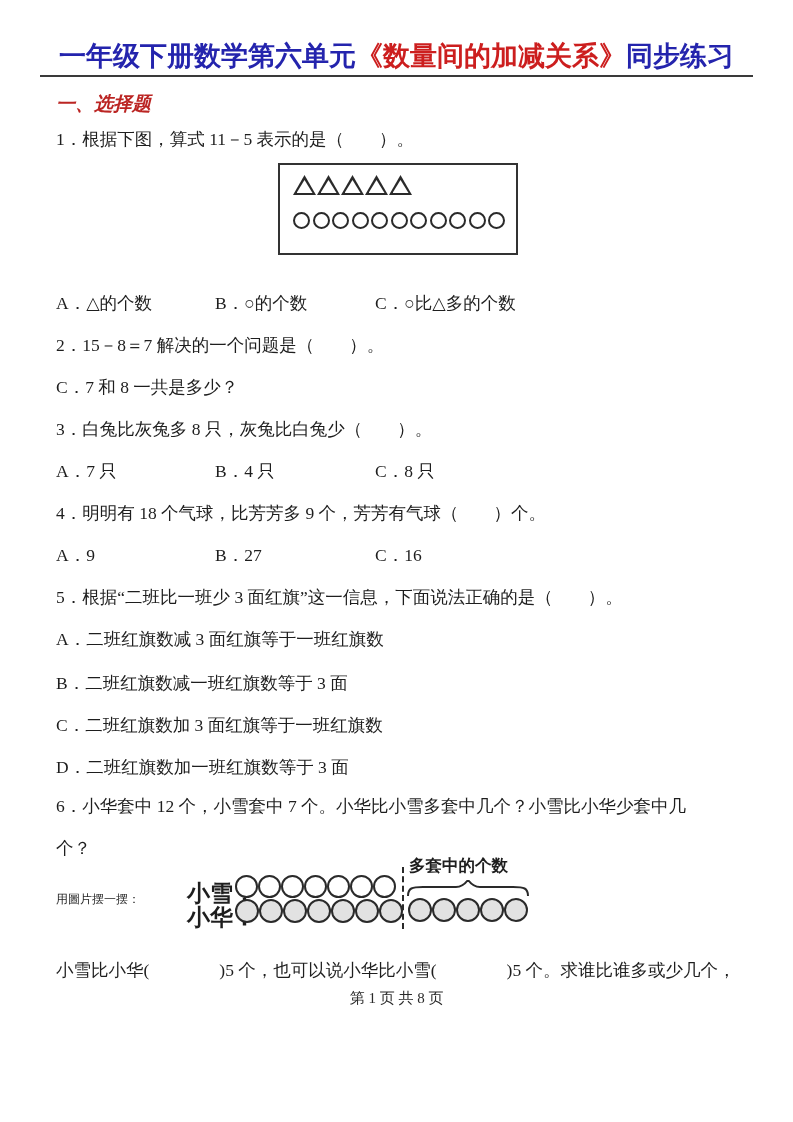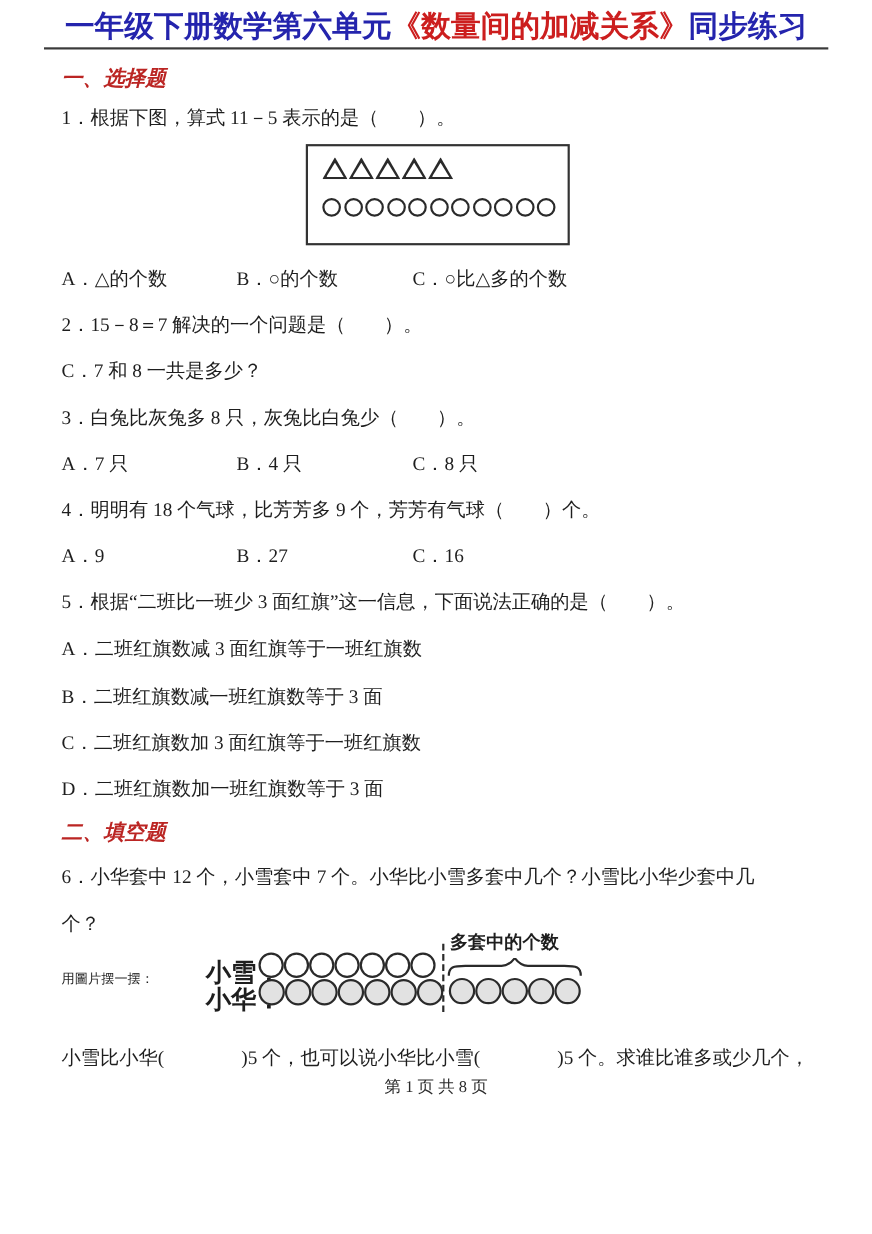--- a/index.html
+++ b/index.html
@@ -1,40 +1,40 @@
 <!DOCTYPE html>
 <html><head>
 <meta charset="utf-8">
 <style>
   html,body{margin:0;padding:0;}
   body{
     width:793px;height:1122px;background:#ffffff;overflow:hidden;
     font-family:"Liberation Serif","DejaVu Serif",serif;
     color:#1e1e1e;
   }
-  .page{position:relative;width:681px;padding:8px 56px 0 56px;}
+  .page{position:relative;width:681px;padding:40px 56px 0 56px;}
   
   .title{
     margin:0;font-family:"Liberation Sans","DejaVu Sans",sans-serif;
     font-weight:700;font-size:27px;line-height:32px;text-align:center;
     letter-spacing:0px;white-space:nowrap;
   }
   .t-blue{color:#2424ad;}
   .t-red{color:#cc1e1e;}
   .title-rule{border:none;border-top:2px solid #3a3a3a;margin:3px -16px 0 -16px;}
   
   .section{
     margin:17px 0 0 0;font-size:19px;line-height:20px;font-weight:700;
     color:#bb2523;font-style:italic;
   }
   .section.second{margin-top:21px;}
   
   .stem,.opts,.fill{font-size:17.5px;line-height:19px;margin:23px 0 0 0;}
   .stem.first{margin-top:16px;}
-  .opts.q1{margin-top:21px;}
+  .opts.q1{margin-top:39px;}
   .col159{display:inline-block;width:159px;}
   .col160{display:inline-block;width:160px;}
   .col319{display:inline-block;width:319px;}
   
   .figure-box{
     box-sizing:border-box;margin:14px 0 0 222px;width:240px;height:92px;
     border:2px solid #333;padding:10px 0 0 13px;
   }
   .tri-row{height:24px;}
   .tri{
@@ -109,21 +109,20 @@
 
   <p class="stem">4．明明有 18 个气球，比芳芳多 9 个，芳芳有气球（　　）个。</p>
   <p class="opts"><span class="col159">A．9</span><span class="col160">B．27</span><span>C．16</span></p>
 
   <p class="stem">5．根据“二班比一班少 3 面红旗”这一信息，下面说法正确的是（　　）。</p>
   <p class="opts">A．二班红旗数减 3 面红旗等于一班红旗数</p>
   <p class="opts b" style="margin-top:25px">B．二班红旗数减一班红旗数等于 3 面</p>
   <p class="opts">C．二班红旗数加 3 面红旗等于一班红旗数</p>
   <p class="opts">D．二班红旗数加一班红旗数等于 3 面</p>
 
-  <h2 class="section second">二、填空题</h2>
 
   <p class="stem q6"><span>6．小华套中 12 个，小雪套中 7 个。小华比小雪多套中几个？小雪比小华少套中几</span><br><span>个？</span></p>
 
   <div class="diagram">
     <span class="d-lead">用圖片摆一摆：</span>
     <span class="brace-label">多套中的个数</span>
     <svg class="brace-svg" width="124" height="17" viewBox="0 0 124 17">
       <path d="M2 16 C2 8 6 7 17 7 L50 7 C56 7 59 4 62 0 C65 4 68 7 74 7 L107 7 C118 7 122 8 122 16" fill="none" stroke="#2a2a2a" stroke-width="2"></path>
     </svg>
     <span class="d-rowlabel xue">小雪：</span>

